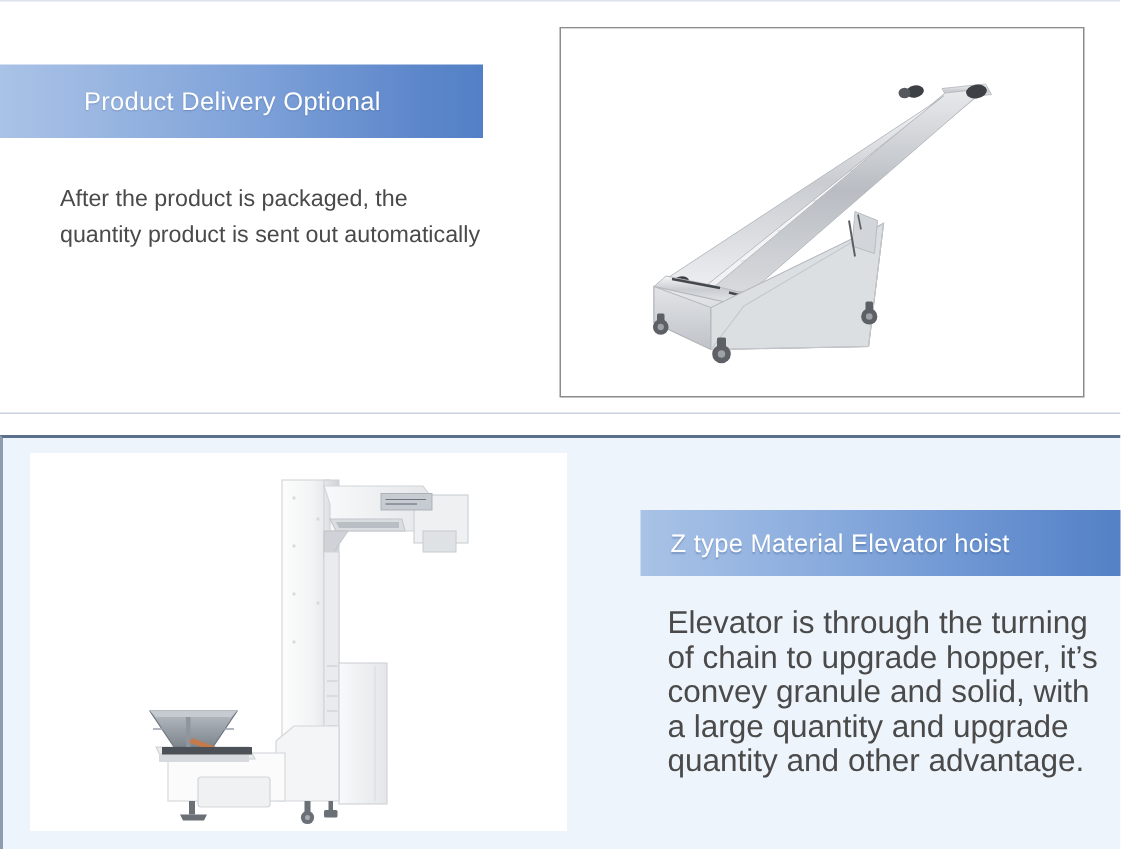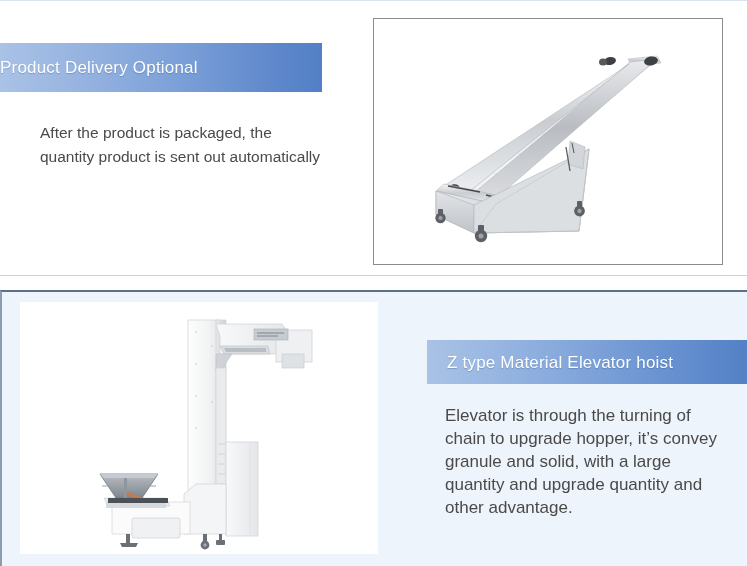--- a/index.html
+++ b/index.html
@@ -55,20 +55,21 @@
     align-items: center;
     box-sizing: border-box;
     text-shadow: 0 1px 1px rgba(40,70,120,0.30);
   }
 
   .banner-one {
     left: 0;
     top: 42px;
     width: 322px;
     height: 49px;
+    padding-left: 56px;
     background: linear-gradient(to right, #a9c2e6 0%, #9cb8e2 18%, #7ca0d8 55%, #5c86ca 88%, #5280c6 100%);
   }
 
   .body-text {
     position: absolute;
     color: #4a4a4a;
     font-size: 15.5px;
     line-height: 24px;
     white-space: pre-line;
   }
@@ -136,21 +137,21 @@
     height: 44px;
     padding-left: 20px;
     background: linear-gradient(to right, #a9c2e6 0%, #9dbae3 15%, #86a9dc 42%, #6a93d1 72%, #5380c6 100%);
   }
 
   .body-two {
     left: 443px;
     top: 112px;
     width: 290px;
     color: #4a4a4a;
-    font-size: 17px;
+    font-size: 21px;
     line-height: 23px;
   }
 
   
   svg { display: block; }
 </style>
 </head>
 <body>
 
 <div class="page">

